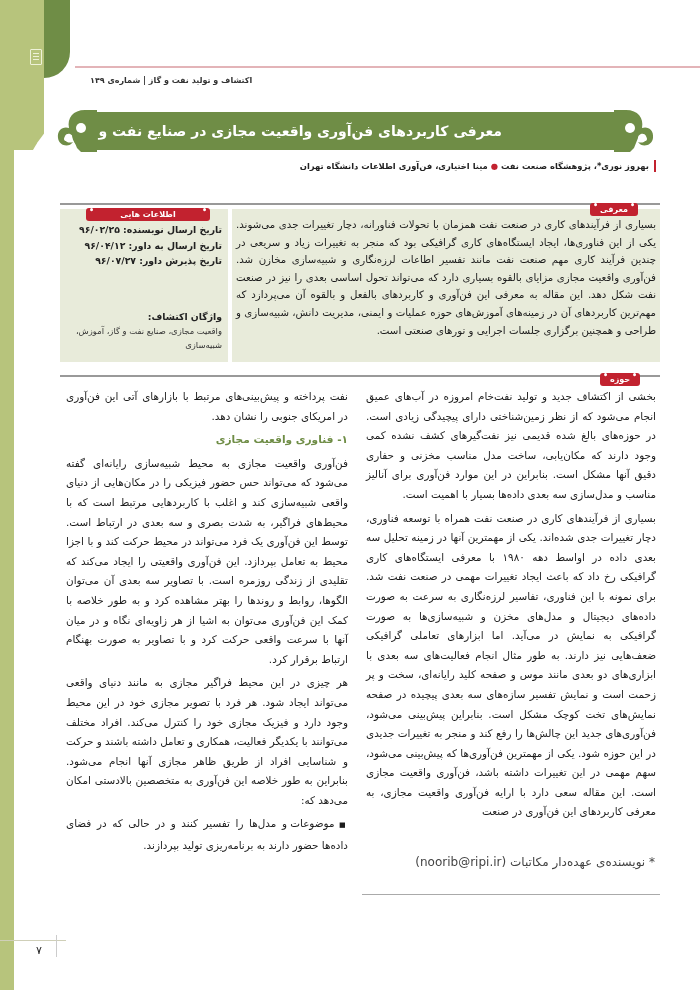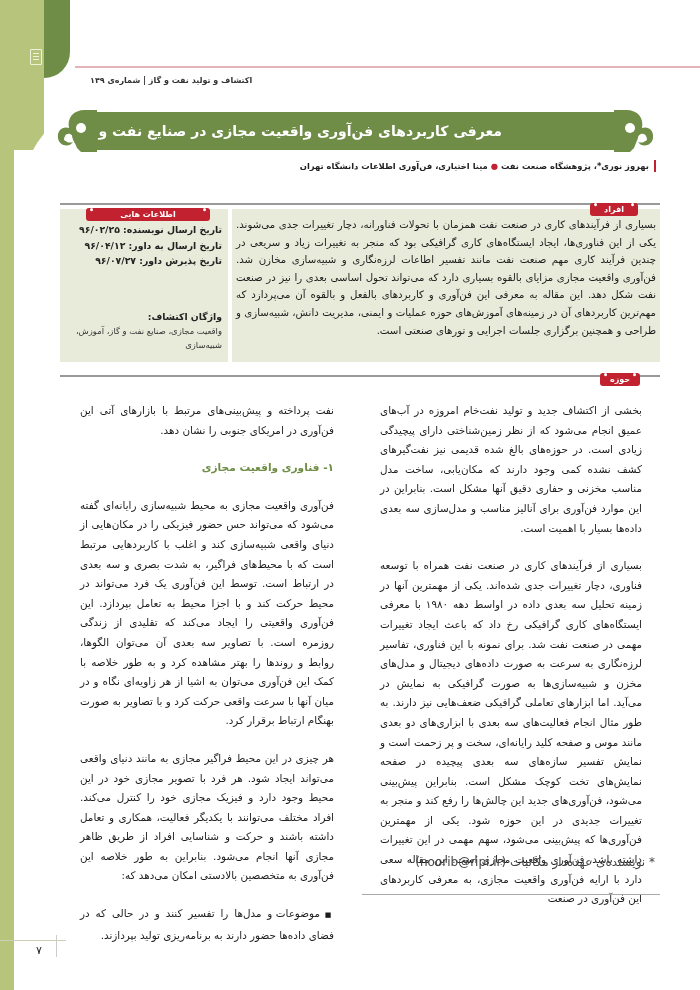--- a/index.html
+++ b/index.html
@@ -40,21 +40,21 @@
   .tag::before { left: 3px; } .tag::after { right: 3px; }
   .abstract-text { position: absolute; left: 236px; top: 216px; width: 420px; font-size: 10.2px; line-height: 17.6px; text-align: justify; direction: rtl; color: #1c1c1c; }
   .info-text { position: absolute; left: 64px; top: 222px; width: 158px; font-size: 9.3px; font-weight: bold; line-height: 15.5px; direction: rtl; text-align: right; color: #222; }
   .kw-label { position: absolute; left: 64px; top: 311px; width: 158px; font-size: 9.3px; font-weight: bold; direction: rtl; text-align: right; }
   .kw-text { position: absolute; left: 64px; top: 324px; width: 158px; font-size: 8.4px; line-height: 14px; direction: rtl; text-align: right; color: #333; }
 
   
   .col { position: absolute; font-size: 10.4px; line-height: 19.6px; text-align: justify; direction: rtl; color: #1c1c1c; }
   .col-right { left: 362px; top: 383px; width: 298px; }
   .col-left { left: 62px; top: 383px; width: 290px; }
-  .col p { margin: 18px; }
+  .col p { margin: 4px; }
   .section-head { color: #6f8d46; font-weight: bold; font-size: 10.6px; margin-top: 9px; }
   .bullet::before { content: "■ "; font-size: 7px; }
 
   
   .footnote { position: absolute; right: 45px; top: 855px; font-size: 12px; direction: rtl; color: #444; }
 
   
   .pnum-line { position: absolute; left: 0; top: 940px; width: 66px; height: 1px; background: #cfcfb8; }
   .pnum-vline { position: absolute; left: 56px; top: 935px; width: 1px; height: 22px; background: #ccc; }
   .pnum { position: absolute; left: 36px; top: 944px; font-size: 11px; color: #222; }
@@ -88,21 +88,21 @@
 
 <div class="authors">
   <span>بهروز نوری*، پژوهشگاه صنعت نفت</span>
   <span class="dot">●</span>
   <span>مینا اختیاری، فن‌آوری اطلاعات دانشگاه تهران</span>
 </div>
 
 <div class="rule" style="left:60px; top:203px; width:600px;"></div>
 
 <div class="abstract-box"></div>
-<div class="tag" style="left:590px; top:203px; width:48px;">افراد</div>
+<div class="tag" style="left:590px; top:203px; width:48px;">معرفی</div>
 <div class="abstract-text">بسیاری از فرآیندهای کاری در صنعت نفت همزمان با تحولات فناورانه، دچار تغییرات جدی می‌شوند. یکی از این فناوری‌ها، ایجاد ایستگاه‌های کاری گرافیکی بود که منجر به تغییرات زیاد و سریعی در چندین فرآیند کاری مهم صنعت نفت مانند تفسیر اطاعات لرزه‌نگاری و شبیه‌سازی مخازن شد. فن‌آوری واقعیت مجازی مزایای بالقوه بسیاری دارد که می‌تواند تحول اساسی بعدی را نیز در صنعت نفت شکل دهد. این مقاله به معرفی این فن‌آوری و کاربردهای بالفعل و بالقوه آن می‌پردازد که مهم‌ترین کاربردهای آن در زمینه‌های آموزش‌های حوزه عملیات و ایمنی، مدیریت دانش، شبیه‌سازی و طراحی و همچنین برگزاری جلسات اجرایی و تورهای صنعتی است.</div>
 
 <div class="info-box"></div>
 <div class="tag" style="left:86px; top:208px; width:124px;">اطلاعات هایی</div>
 <div class="info-text">
   <div>تاریخ ارسال نویسنده: ۹۶/۰۲/۲۵</div>
   <div>تاریخ ارسال به داور: ۹۶/۰۴/۱۲</div>
   <div>تاریخ پذیرش داور: ۹۶/۰۷/۲۷</div>
 </div>
 <div class="kw-label">واژگان اکتشاف:</div>

